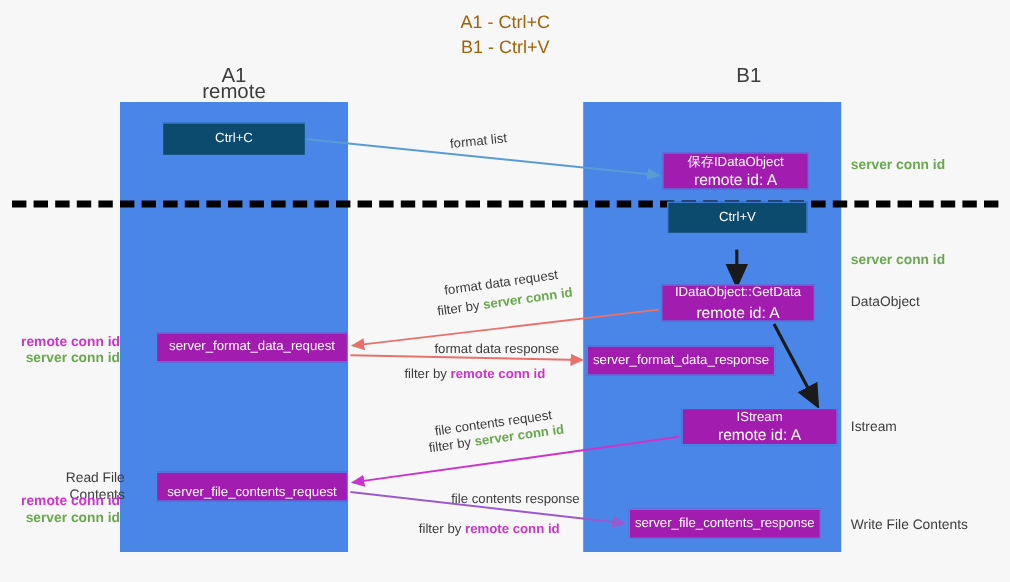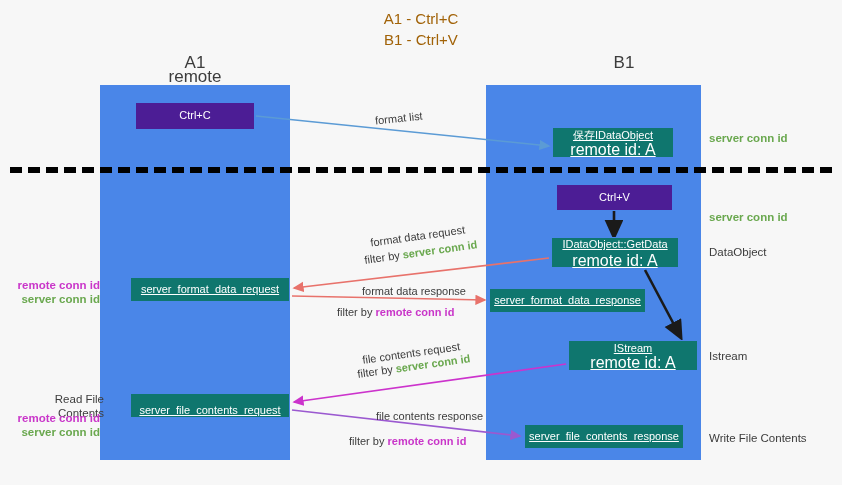--- a/index.html
+++ b/index.html
@@ -40,27 +40,27 @@
     border-top:6px dashed #000000;
   }
 
   
   .box{
     box-sizing:border-box;
     display:flex;flex-direction:column;align-items:center;justify-content:center;
     color:#ffffff;font-size:11px;line-height:13.5px;text-align:center;
     border:1px solid #4a86e8;
   }
-  .green{background:#4c1d95;}
-  .orange{background:#0f766e;text-decoration:underline;}
-  .box .l2{font-size:16px;}
+  .green{background:#0c4a6e;}
+  .orange{background:#a21caf;}
+  .box .l2{font-size:13px;}
 
   #box-ctrlc{left:135px;top:102px;width:120px;height:28px;}
   #box-save-idataobject{left:552px;top:127px;width:122px;height:31px;}
-  #box-ctrlv{left:556px;top:184px;width:117px;height:27px;text-align:center;}
+  #box-ctrlv{left:556px;top:168px;width:117px;height:27px;text-align:center;}
   #box-getdata{left:551px;top:237px;width:128px;height:31px;justify-content:space-between;}
   #box-fmt-req{left:130px;top:277px;width:160px;height:25px;}
   #box-fmt-resp{left:489px;top:288px;width:157px;height:25px;}
   #box-istream{left:568px;top:340px;width:130px;height:31px;}
   #box-file-req{left:130px;top:393px;width:160px;height:25px;justify-content:flex-end;}
   #box-file-resp{left:524px;top:424px;width:160px;height:25px;}
 
   
   .side-label{font-size:11.5px;line-height:14px;}
   .green-txt{color:#6aa84f;font-weight:bold;}

